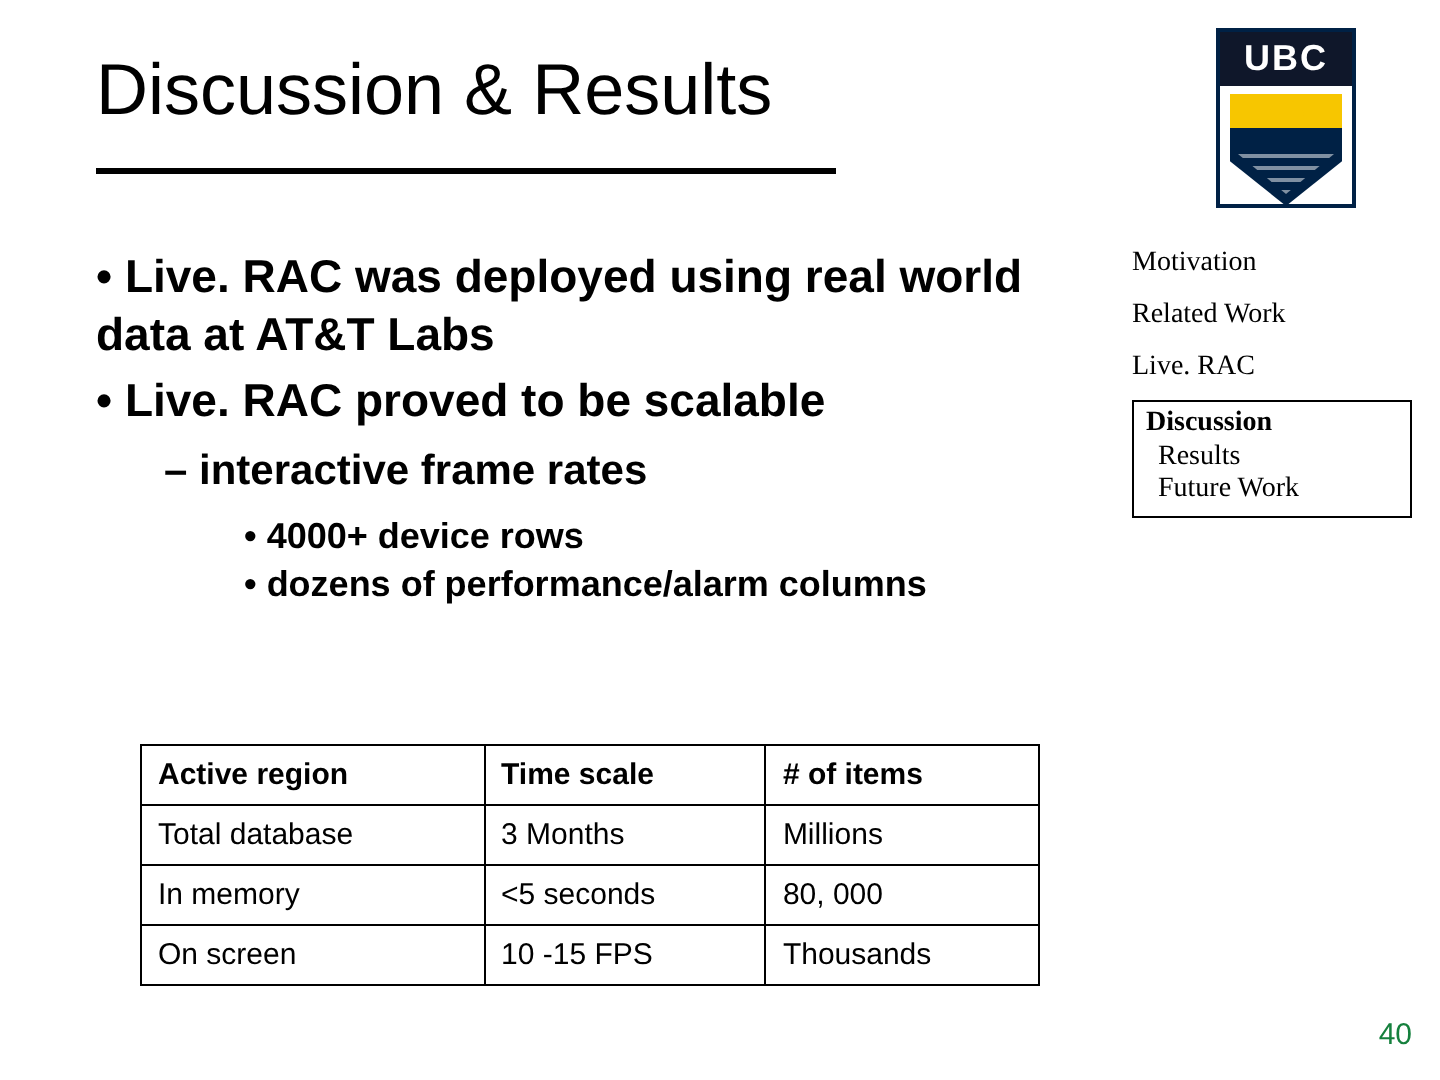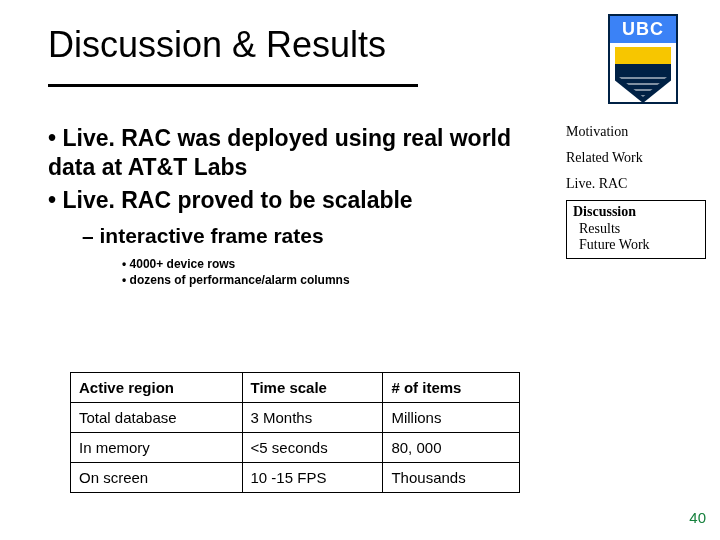--- a/index.html
+++ b/index.html
@@ -34,21 +34,21 @@
     height: 100px;
   }
   .logo .crest {
     width: 70px;
     height: 90px;
     border: 2px solid #002145;
     position: relative;
     background: #fff;
   }
   .logo .band {
-    background: #3b82f6;
+    background: #0f172a;
     color: #fff;
     font-weight: bold;
     font-size: 18px;
     text-align: center;
     padding: 3px 0;
     letter-spacing: 1px;
   }
   .logo .shield {
     margin: 4px auto 0 auto;
     width: 56px;
@@ -77,21 +77,21 @@
     font-weight: bold;
   }
   ul.level0 { list-style: none; }
   ul.level0 > li { font-size: 23px; line-height: 1.25; margin-bottom: 4px; }
   ul.level0 > li::before { content: "• "; }
   .l0-text { display:inline; }
   ul.level1 { list-style:none; margin: 8px 0 0 34px; }
   ul.level1 > li { font-size: 21px; line-height:1.3; }
   ul.level1 > li::before { content: "– "; }
   ul.level2 { list-style:none; margin: 6px 0 0 40px; }
-  ul.level2 > li { font-size: 12px; line-height:1.35; }
+  ul.level2 > li { font-size: 18px; line-height:1.35; }
   ul.level2 > li::before { content: "• "; }
 
   .nav-box {
     position: absolute;
     right: 14px;
     top: 124px;
     width: 140px;
     font-family: "Times New Roman", Times, serif;
   }
   .nav-item {

